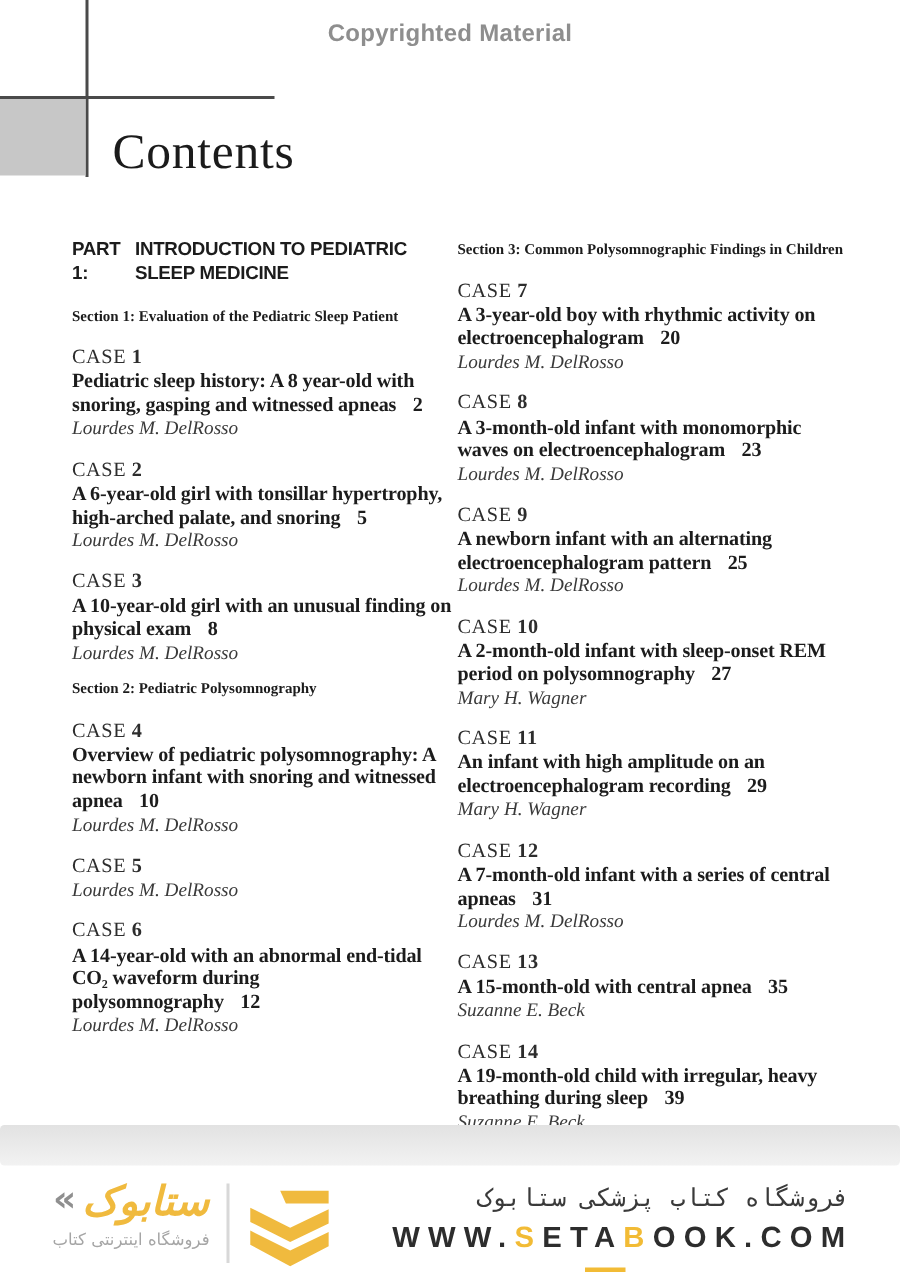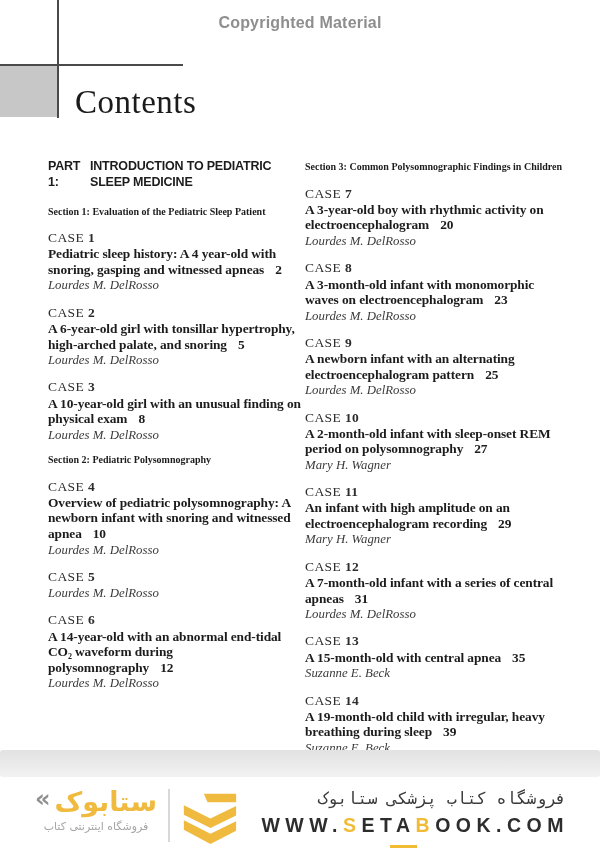--- a/index.html
+++ b/index.html
@@ -56,21 +56,21 @@
   }
   .logo{position:absolute;left:35px;top:787px;display:flex;align-items:flex-start;gap:11px;}
   .wordmark{display:flex;flex-direction:column;align-items:center;}
   .wm-row{display:flex;align-items:center;gap:4px;direction:ltr;}
   .wm-guillemet{
     font-family:"DejaVu Sans",sans-serif;font-weight:bold;font-size:24px;
     color:#8f8f8f;line-height:1;transform:translateY(-3px);
   }
   .wm-text{
     font-family:"DejaVu Sans",sans-serif;font-weight:bold;font-size:27px;
-    color:#f0ba3e;line-height:1.1;direction:rtl;
+    color:#f0ba3e;line-height:1.1;direction:rtl;font-style:italic;
   }
   .wm-caption{
     font-family:"DejaVu Sans",sans-serif;font-size:11px;color:#a5a5a5;
     direction:rtl;margin-top:3px;
   }
   .logo-divider{width:2px;height:53px;background:#d8d8d8;margin-top:2px;}
   .emblem{display:block;margin-top:2px;}
   .store-name{
     position:absolute;right:34px;top:789px;direction:rtl;
     font-family:Liberation Mono, monospace;font-size:16.5px;color:#3a3a3a;
@@ -96,21 +96,21 @@
 
   <div class="toc">
     <div class="col col-left">
         <div class="block part">
     <span class="part-label">PART 1:</span>
     <span class="part-title">INTRODUCTION TO PEDIATRIC SLEEP MEDICINE</span>
   </div>
         <div class="block section">Section 1: Evaluation of the Pediatric Sleep Patient</div>
         <div class="block case">
     <div class="case-label"><span class="cl">CASE</span> <span class="cn">1</span></div>
-    <div class="case-title"><span class="ct">Pediatric sleep history: A 4 year-old with snoring, gasping and witnessed apneas</span><span class="case-page">2</span></div>
+    <div class="case-title"><span class="ct">Pediatric sleep history: A 8 year-old with snoring, gasping and witnessed apneas</span><span class="case-page">2</span></div>
     <div class="case-author">Lourdes M. DelRosso</div>
   </div>
         <div class="block case">
     <div class="case-label"><span class="cl">CASE</span> <span class="cn">2</span></div>
     <div class="case-title"><span class="ct">A 6-year-old girl with tonsillar hypertrophy, high-arched palate, and snoring</span><span class="case-page">5</span></div>
     <div class="case-author">Lourdes M. DelRosso</div>
   </div>
         <div class="block case">
     <div class="case-label"><span class="cl">CASE</span> <span class="cn">3</span></div>
     <div class="case-title"><span class="ct">A 10-year-old girl with an unusual finding on physical exam</span><span class="case-page">8</span></div>

